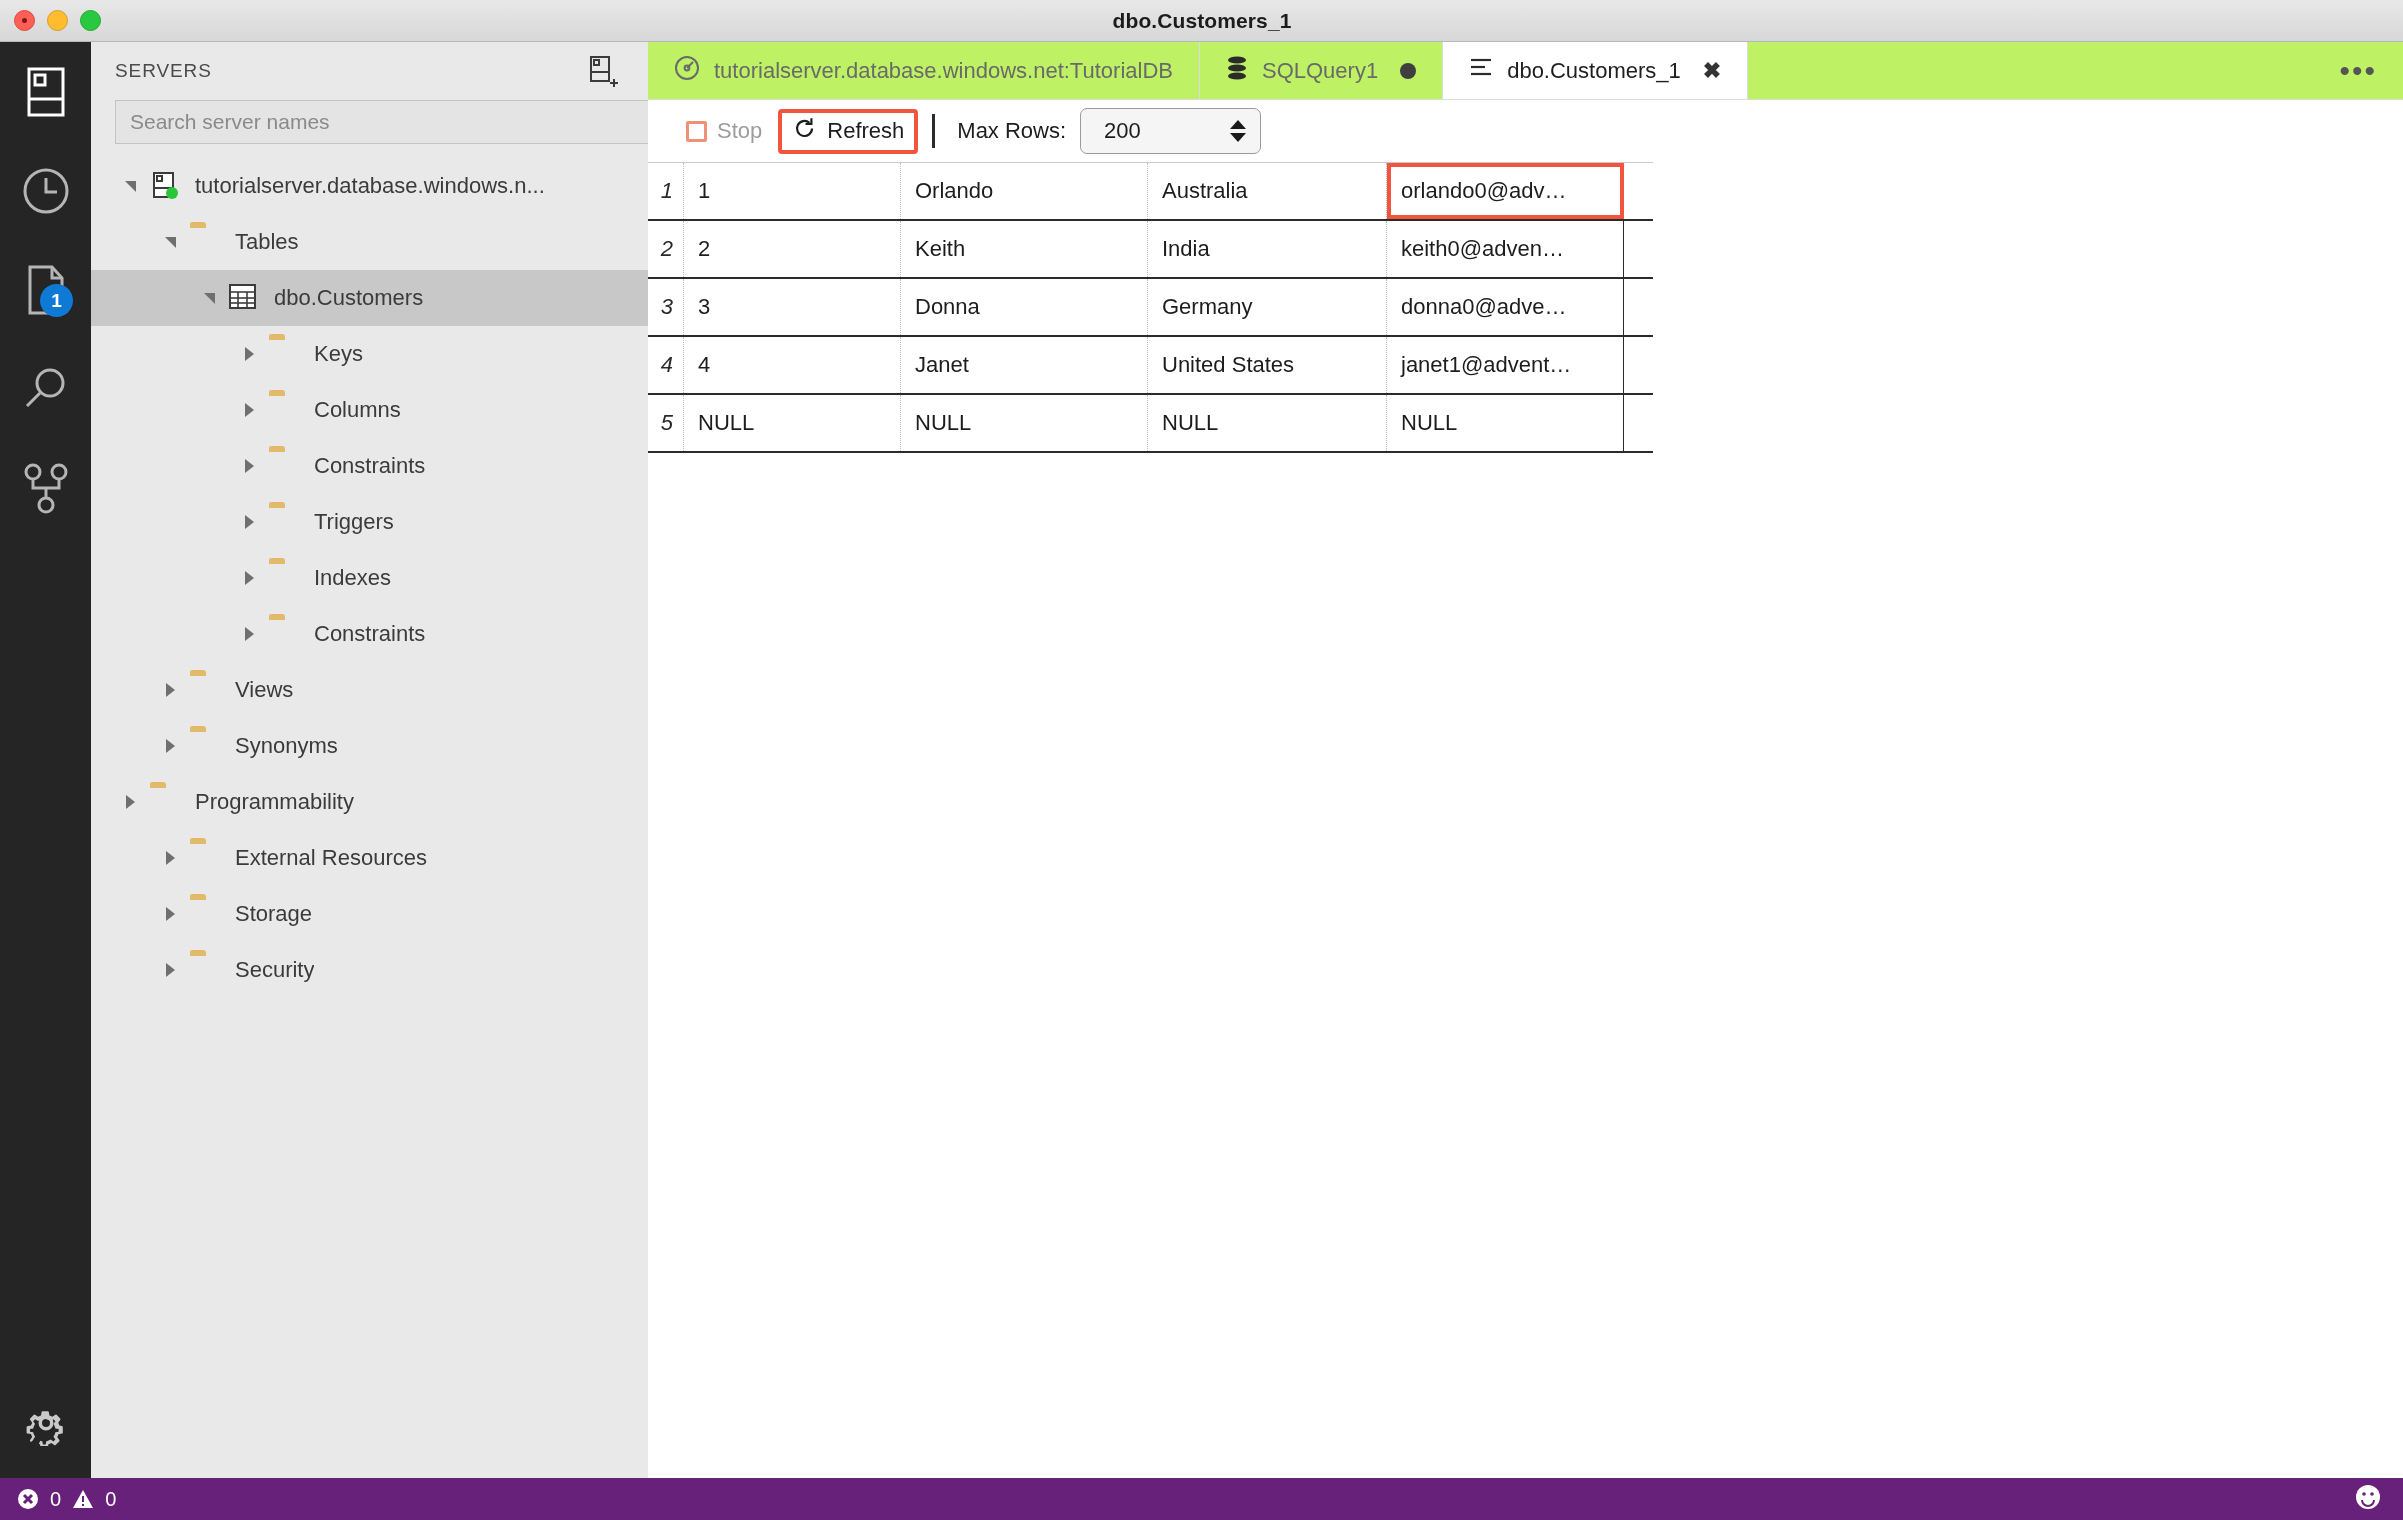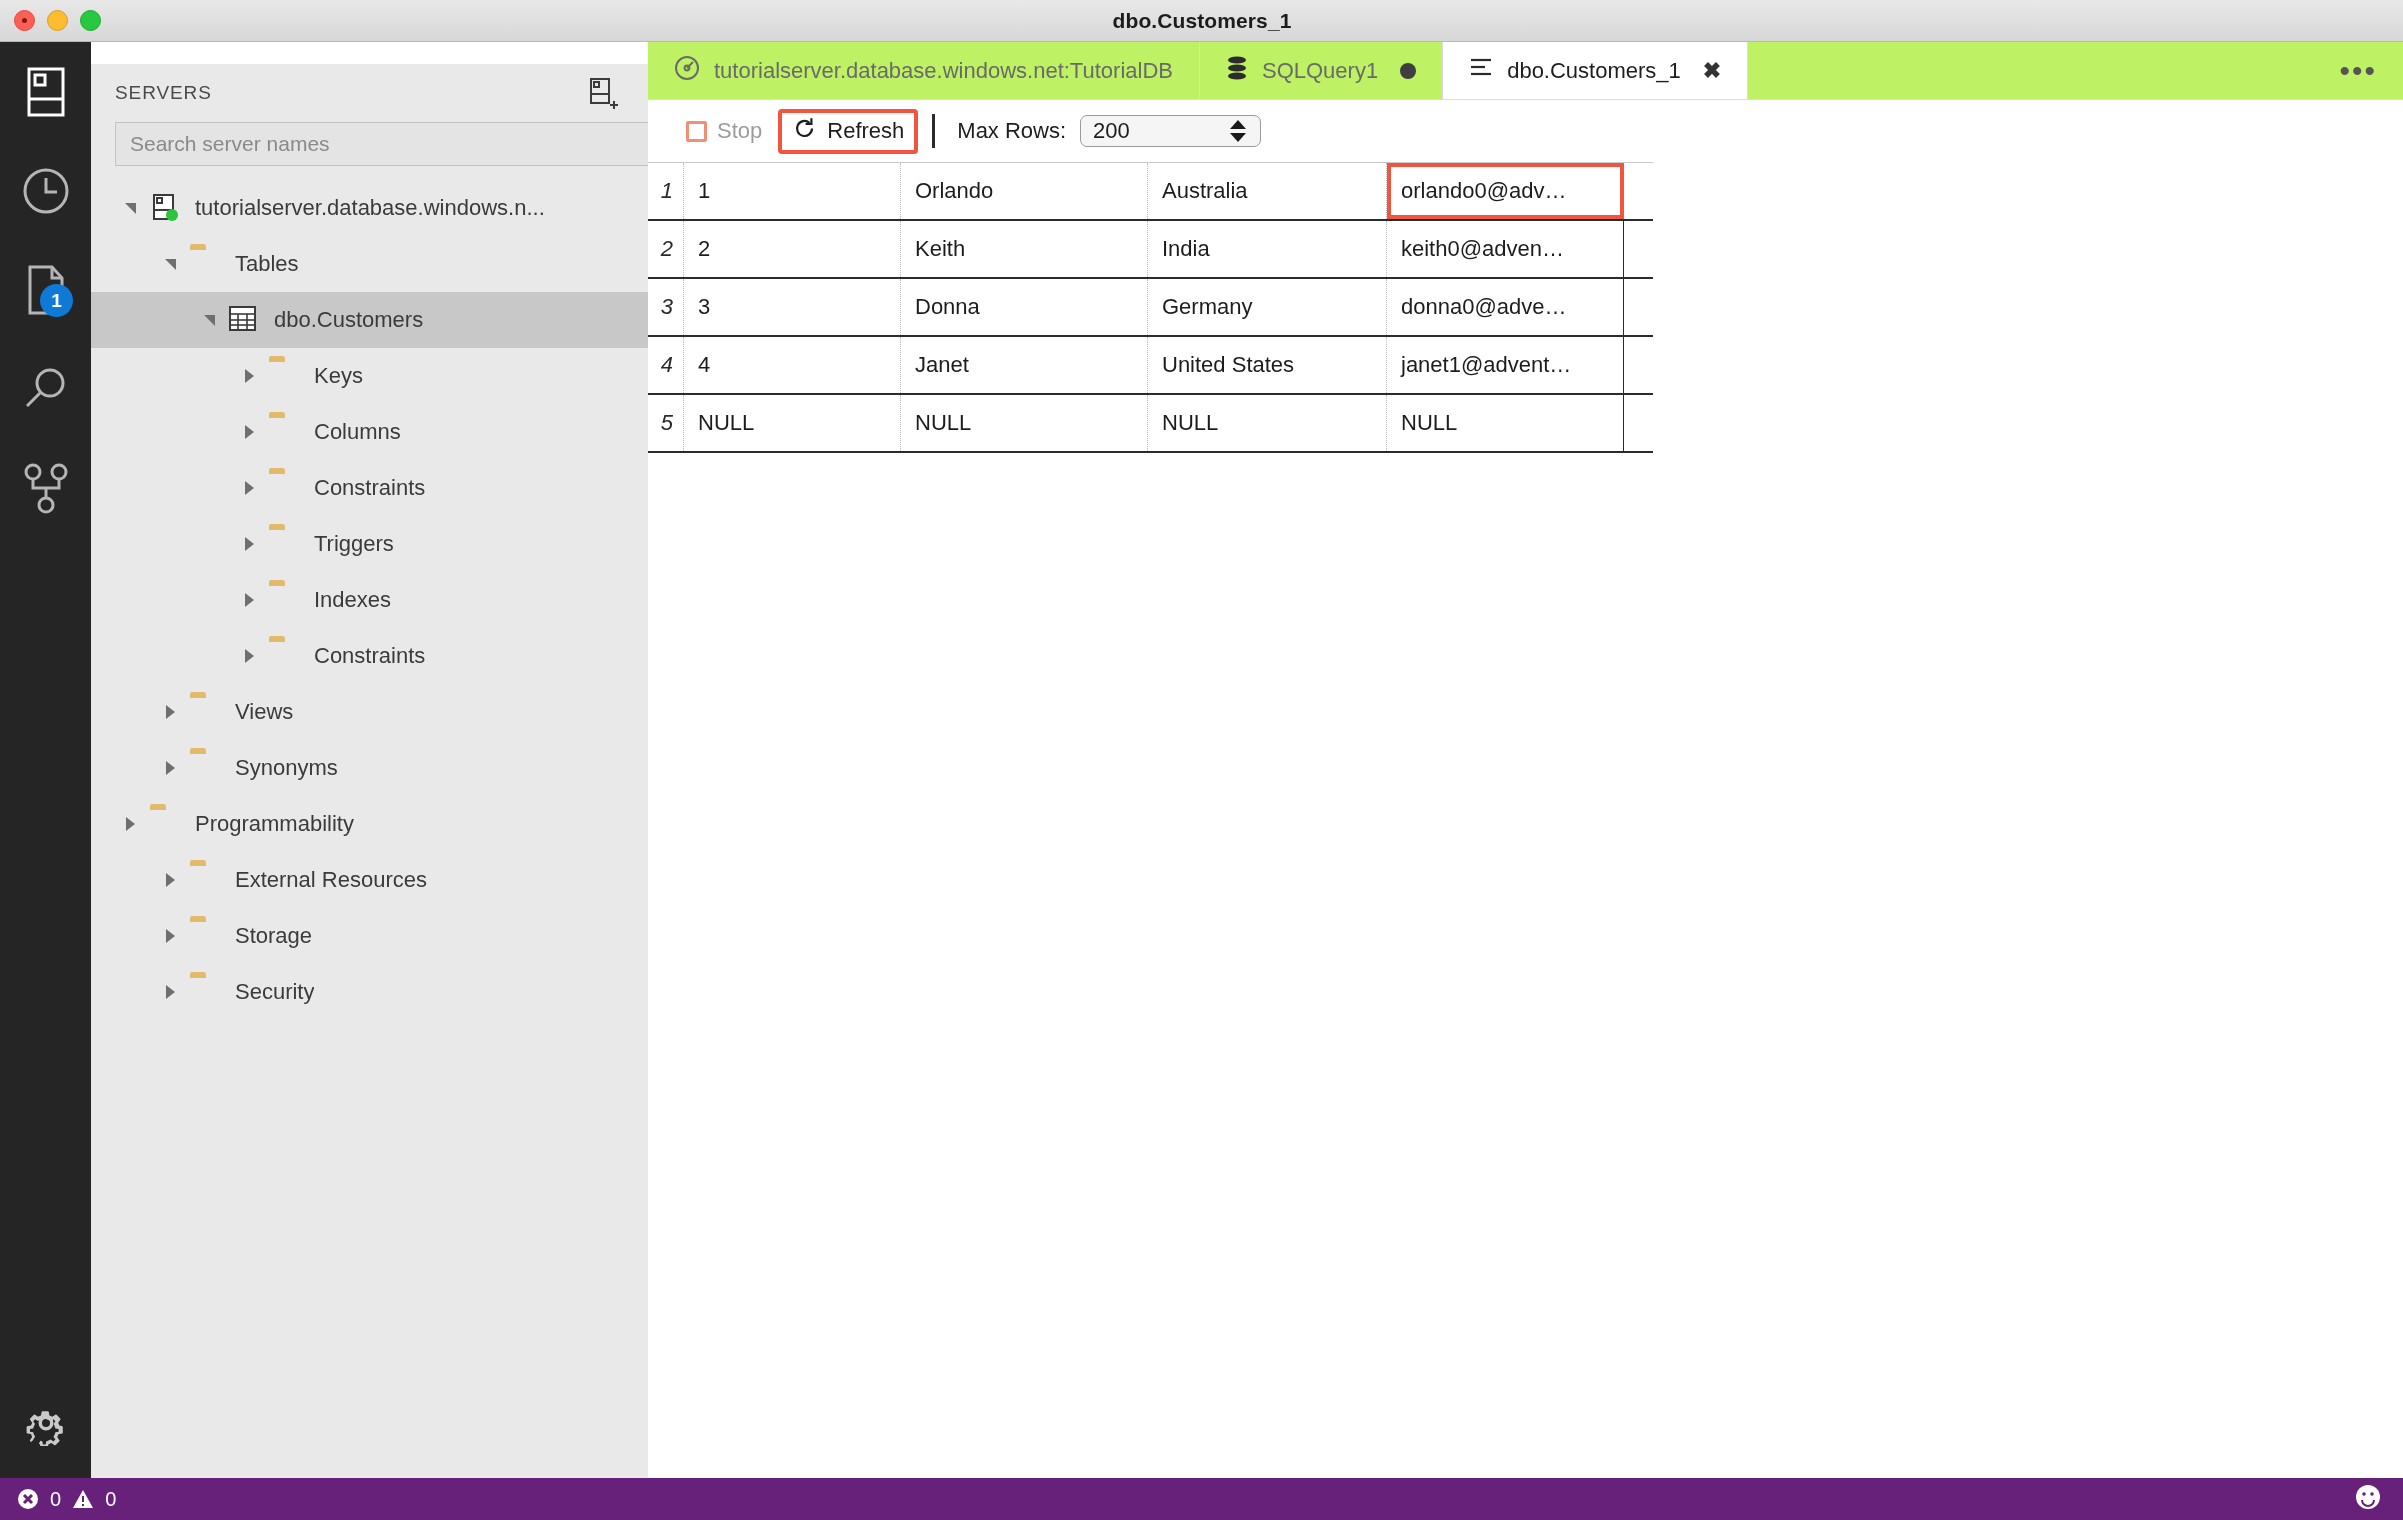--- a/index.html
+++ b/index.html
@@ -48,21 +48,20 @@
     background: #0e7ad6; color: #fff; font-size: 19px;
     display: flex; align-items: center; justify-content: center;
     font-weight: 600;
   }
   .act-spacer { flex: 1; }
   .act-bottom { width: 91px; height: 109px; display: flex; align-items: center; justify-content: center; }
   
   .sidebar {
     position: absolute; left: 91px; top: 42px; width: 666px; height: 1437px;
     background: #e9e9e9;
-    margin-top: 22px;
   }
   .sb-header {
     height: 58px; display: flex; align-items: center;
     padding: 0 22px 0 24px;
   }
   .sb-title {
     font-size: 19px; letter-spacing: 0.9px; color: #4a4a4a; font-weight: 400;
     flex: 1;
   }
   .sb-actions { display: flex; gap: 28px; align-items: center; }
@@ -145,23 +144,23 @@
   .tb-btn.highlight {
     border: 4px solid #f2553d; border-radius: 4px; color: #1d1d1d;
     padding: 3px 10px; margin-left: 6px;
   }
   .stop-sq {
     width: 21px; height: 21px; border: 3px solid #f09077; border-radius: 2px;
   }
   .sep { width: 3px; height: 34px; background: #2b2b2b; margin: 0 22px 0 14px; }
   .maxrows-label { font-size: 22px; color: #1d1d1d; margin-right: 14px; }
   .maxrows-sel {
-    width: 181px; height: 32px; background: #f5f5f5;
+    width: 181px; height: 46px; background: #f5f5f5;
     border: 1px solid #9a9a9a; border-radius: 7px;
-    display: flex; align-items: center; padding: 0 12px;
+    display: flex; align-items: center; padding: 0 23px;
     font-size: 22px; color: #1d1d1d; position: relative;
   }
   .stepper {
     position: absolute; right: 14px; top: 50%; transform: translateY(-50%);
     display: flex; flex-direction: column; gap: 4px;
   }
   .st-up { width: 0; height: 0; border-left: 8px solid transparent; border-right: 8px solid transparent; border-bottom: 9px solid #1a1a1a; }
   .st-dn { width: 0; height: 0; border-left: 8px solid transparent; border-right: 8px solid transparent; border-top: 9px solid #1a1a1a; }
   
   .grid { border-top: 1px solid #c9c9c9; width: 1005px; }

